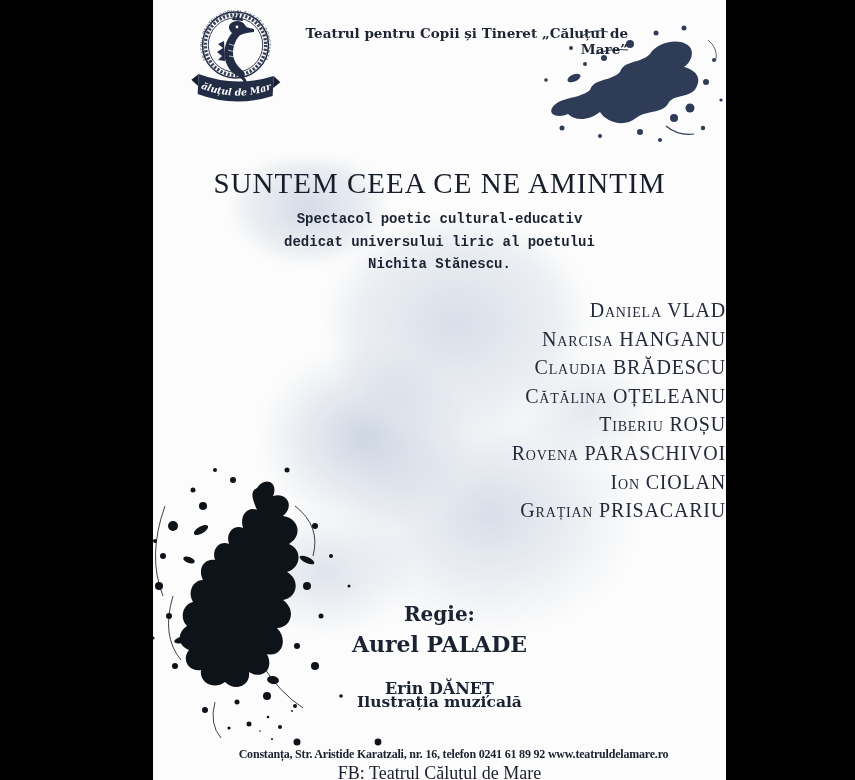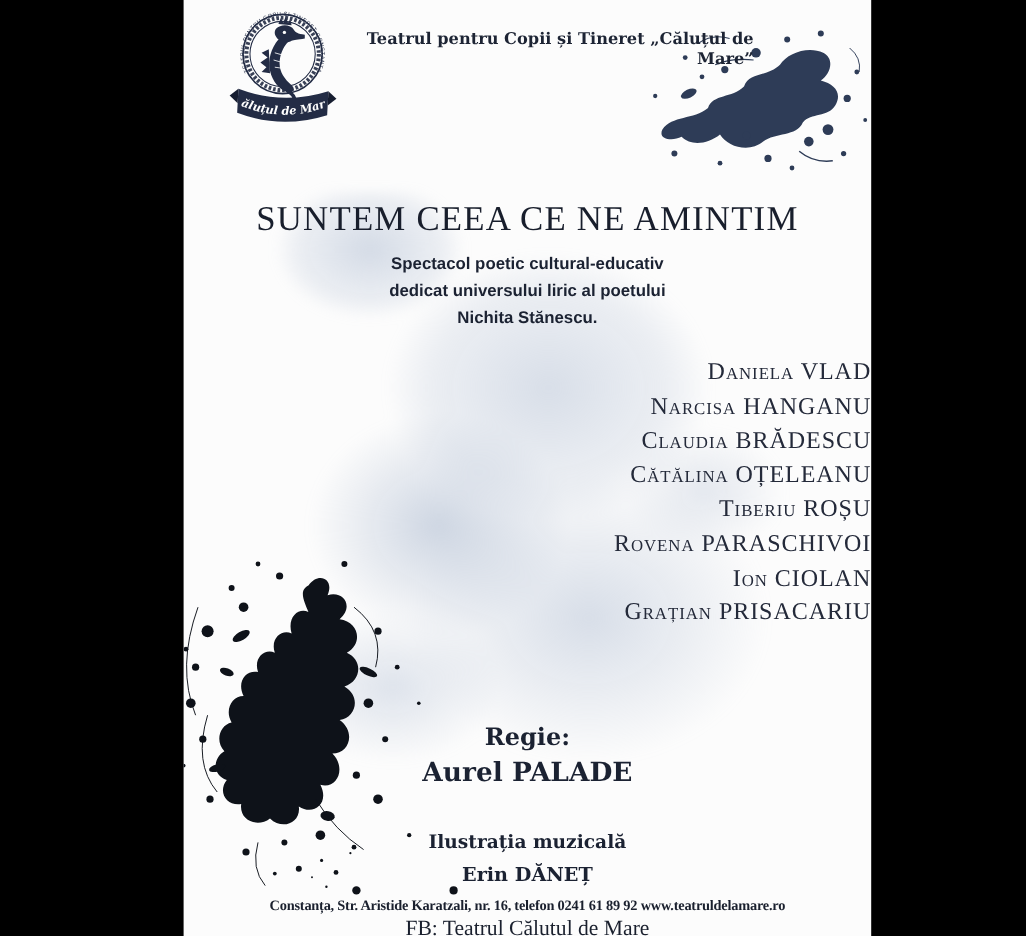--- a/index.html
+++ b/index.html
@@ -22,34 +22,34 @@
   .logo-svg{position:absolute;left:35px;top:8px;}
 
   .splat-tr{position:absolute;left:385px;top:20px;}
   .splat-bl{position:absolute;left:-8px;top:462px;}
   .splat-dots{position:absolute;left:95px;top:705px;}
 
   .title{position:absolute;left:0;top:167px;width:100%;text-align:center;
     font-family:"Liberation Serif", serif;font-size:29px;letter-spacing:1px;color:#181e2c;}
 
   .subtitle{position:absolute;left:0;top:208px;width:100%;text-align:center;
-    font-family:Liberation Sans, sans-serif;font-weight:bold;font-size:14px;line-height:22.5px;color:#1b2232;}
+    font-family:Liberation Mono, monospace;font-weight:bold;font-size:14px;line-height:22.5px;color:#1b2232;}
 
   .cast{position:absolute;left:0;top:296px;width:100%;text-align:right;
     font-family:"Liberation Serif", serif;font-variant:small-caps;font-size:20px;
     line-height:28.6px;letter-spacing:.8px;color:#242a3a;}
 
   .credits{position:absolute;left:0;top:0;width:100%;text-align:center;color:#1b2232;
     font-family:"DejaVu Serif", serif;font-weight:bold;}
   .regie-label{position:absolute;left:0;top:602px;width:100%;font-size:20px;}
   .regie-name{position:absolute;left:0;top:631px;width:100%;font-size:22px;}
   .music-label{position:absolute;left:0;top:668px;width:100%;font-size:15.5px;margin-top:24px;}
-  .music-name{position:absolute;left:0;top:719px;width:100%;font-size:16px;}
-
-  .footer-line1{position:absolute;left:0;top:747px;width:100%;text-align:center;
+  .music-name{position:absolute;left:0;top:679px;width:100%;font-size:16px;}
+
+  .footer-line1{position:absolute;left:14px;top:747px;width:100%;text-align:center;
     font-family:"Liberation Serif", serif;font-weight:bold;font-size:12px;letter-spacing:-0.2px;color:#1a202e;}
   .footer-line2{position:absolute;left:0;top:763px;width:100%;text-align:center;
     font-family:"Liberation Serif", serif;font-weight:normal;font-size:18px;color:#1a202e;}
 </style>
 </head>
 <body>
 
 <div class="stage">
   <div class="poster">
 

